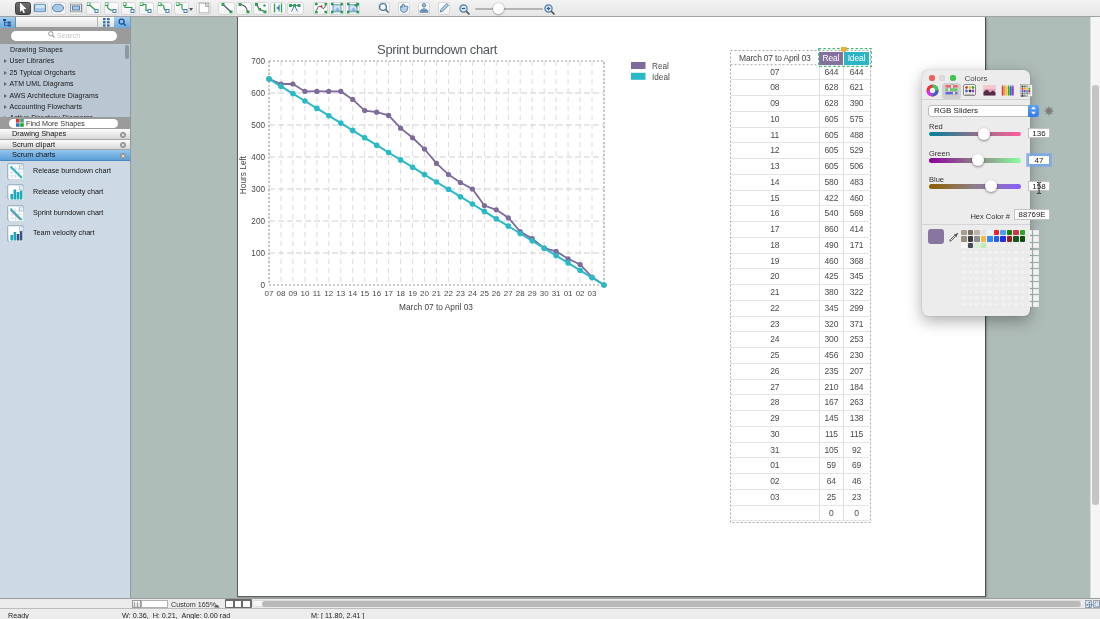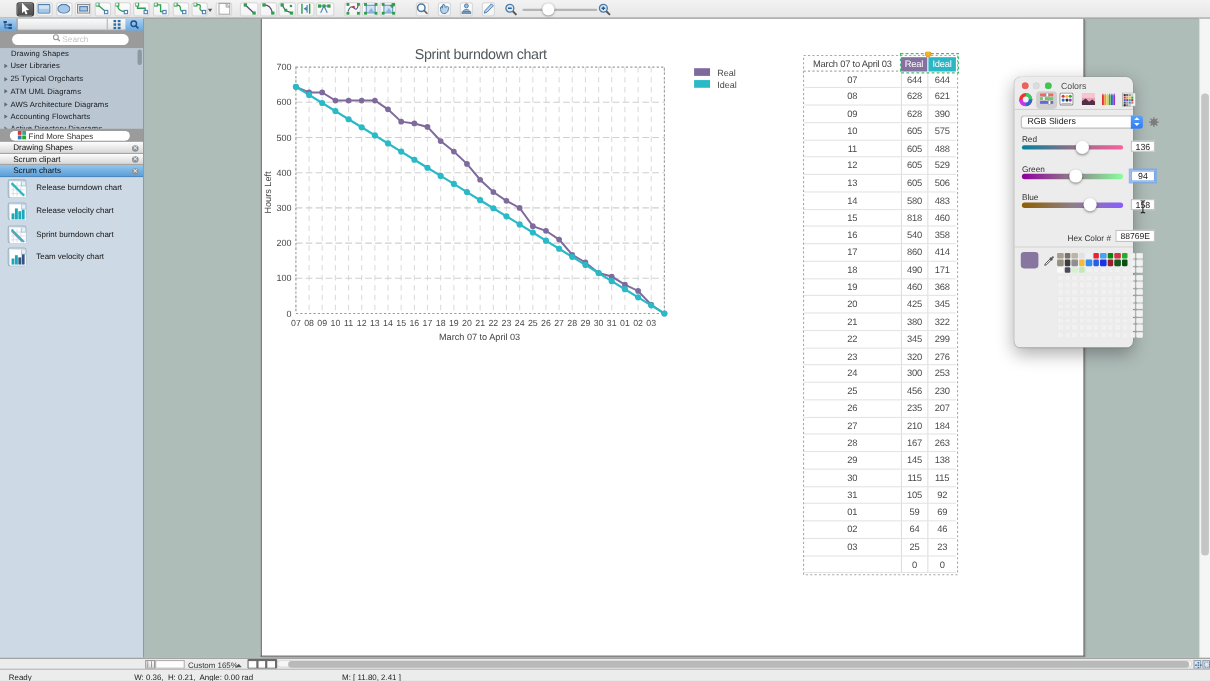--- a/index.html
+++ b/index.html
@@ -260,27 +260,27 @@
       <div class="td v">605</div>
       <div class="td v2">506</div>
     </div>
 <div class="tr">
       <div class="td d">14</div>
       <div class="td v">580</div>
       <div class="td v2">483</div>
     </div>
 <div class="tr">
       <div class="td d">15</div>
-      <div class="td v">818</div>
+      <div class="td v">422</div>
       <div class="td v2">460</div>
     </div>
 <div class="tr">
       <div class="td d">16</div>
       <div class="td v">540</div>
-      <div class="td v2">358</div>
+      <div class="td v2">569</div>
     </div>
 <div class="tr">
       <div class="td d">17</div>
       <div class="td v">860</div>
       <div class="td v2">414</div>
     </div>
 <div class="tr">
       <div class="td d">18</div>
       <div class="td v">490</div>
       <div class="td v2">171</div>
@@ -301,21 +301,21 @@
       <div class="td v2">322</div>
     </div>
 <div class="tr">
       <div class="td d">22</div>
       <div class="td v">345</div>
       <div class="td v2">299</div>
     </div>
 <div class="tr">
       <div class="td d">23</div>
       <div class="td v">320</div>
-      <div class="td v2">276</div>
+      <div class="td v2">371</div>
     </div>
 <div class="tr">
       <div class="td d">24</div>
       <div class="td v">300</div>
       <div class="td v2">253</div>
     </div>
 <div class="tr">
       <div class="td d">25</div>
       <div class="td v">456</div>
       <div class="td v2">230</div>
@@ -816,21 +816,21 @@
       </svg></div>
 <div class="slab" style="top:52px">Red</div>
 <div class="strack" style="top:61.5px;background:linear-gradient(90deg,#00819e,#8e6f88,#ff5e9e)">
       <div class="sthumb" style="left:48.7px"></div>
     </div>
 <div class="sval" style="top:58.0px">136</div>
 <div class="slab" style="top:78.5px">Green</div>
 <div class="strack" style="top:88px;background:linear-gradient(90deg,#8e009e,#8e7f88,#88ff9e)">
       <div class="sthumb" style="left:43.2px"></div>
     </div>
-<div class="sval foc" style="top:84.5px">94</div>
+<div class="sval foc" style="top:84.5px">47</div>
 <div class="slab" style="top:104.5px">Blue</div>
 <div class="strack" style="top:114px;background:linear-gradient(90deg,#8e5e00,#8e7f88,#885eff)">
       <div class="sthumb" style="left:55.6px"></div>
     </div>
 <div class="sval" style="top:110.5px">158</div>
 <svg style="position:absolute;left:112px;top:111px" width="10" height="14" xmlns="http://www.w3.org/2000/svg">
       <g stroke="#2a2a2a" stroke-width="1">
         <line x1="5" y1="2" x2="5" y2="12"></line>
         <path d="M3,1.5 Q4.3,1.5 5,2 Q5.7,1.5 7,1.5 M3,12.5 Q4.3,12.5 5,12 Q5.7,12.5 7,12.5" fill="none"></path>
       </g>

